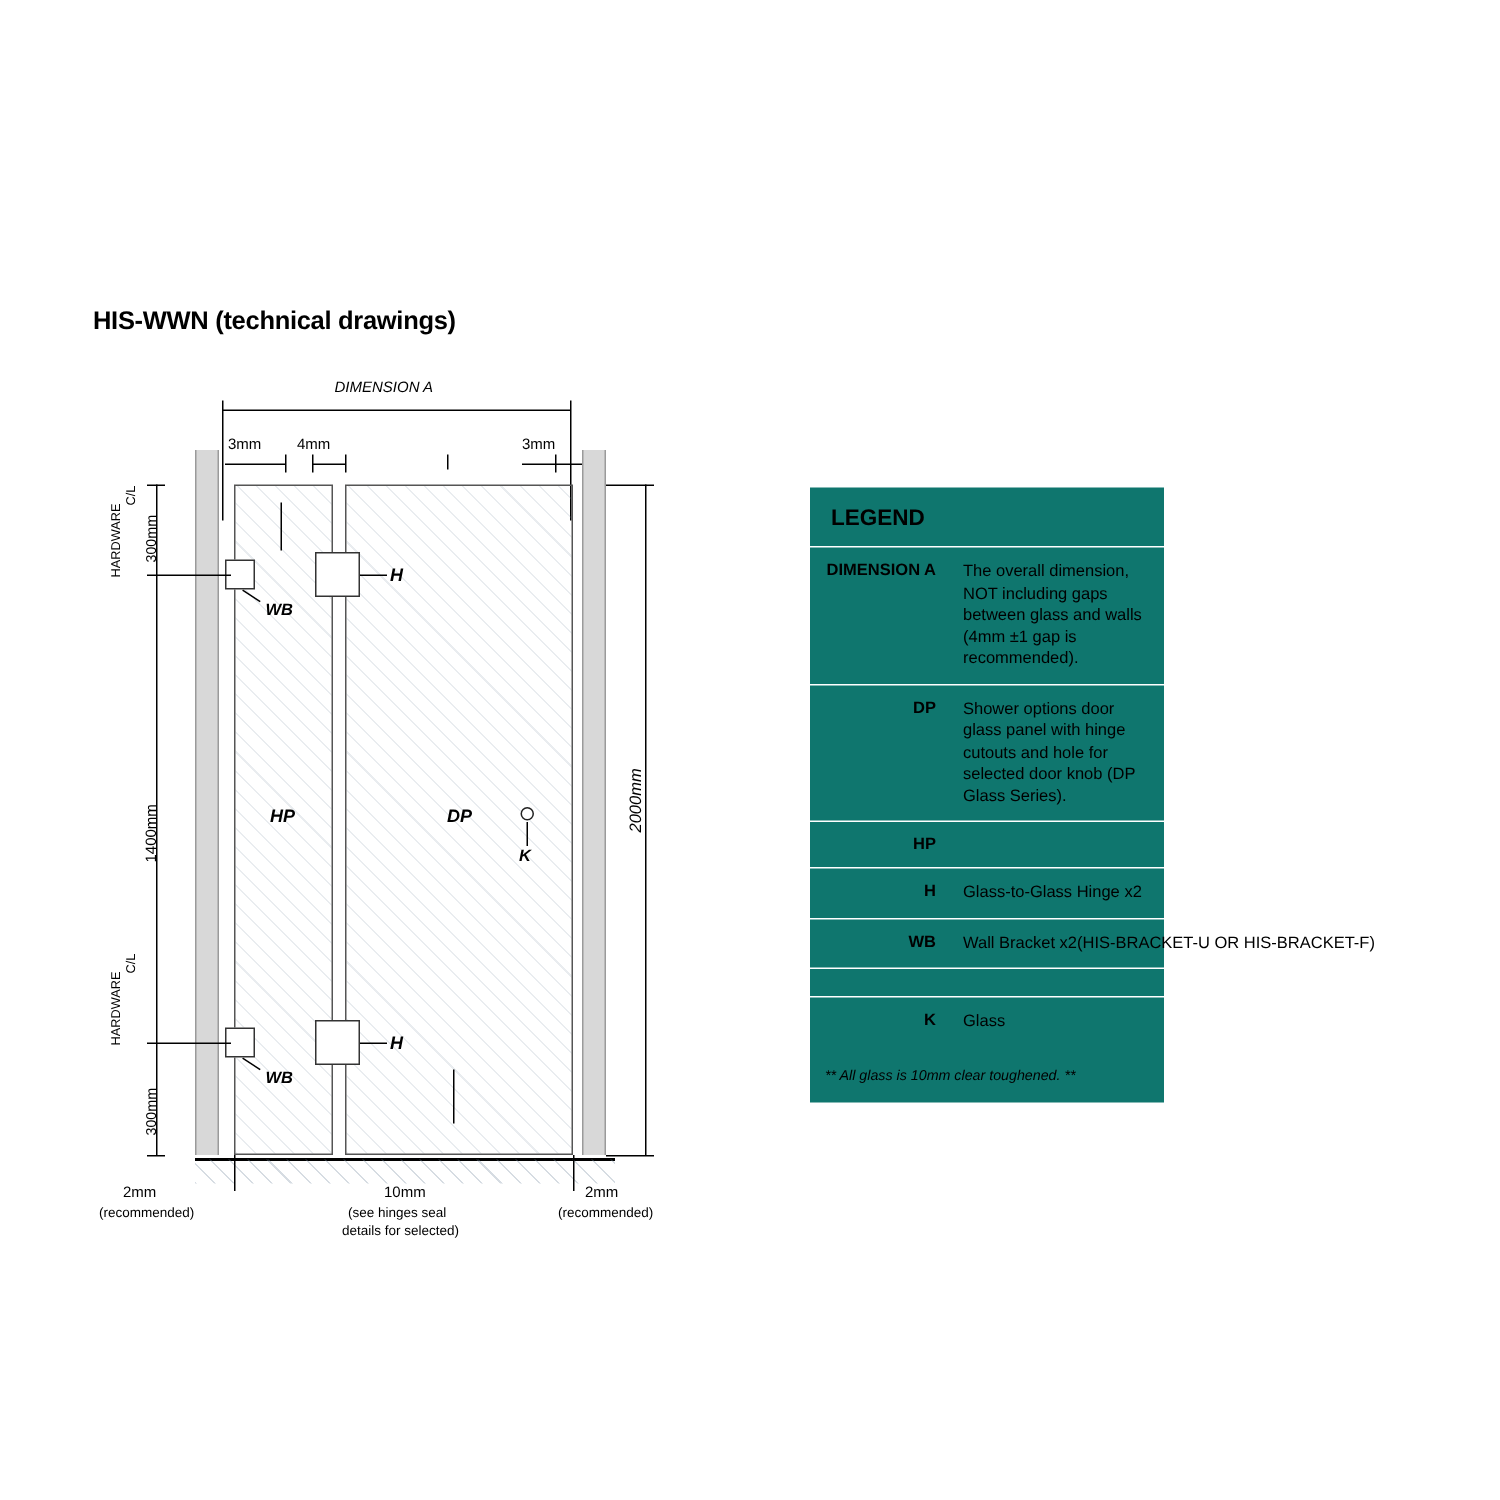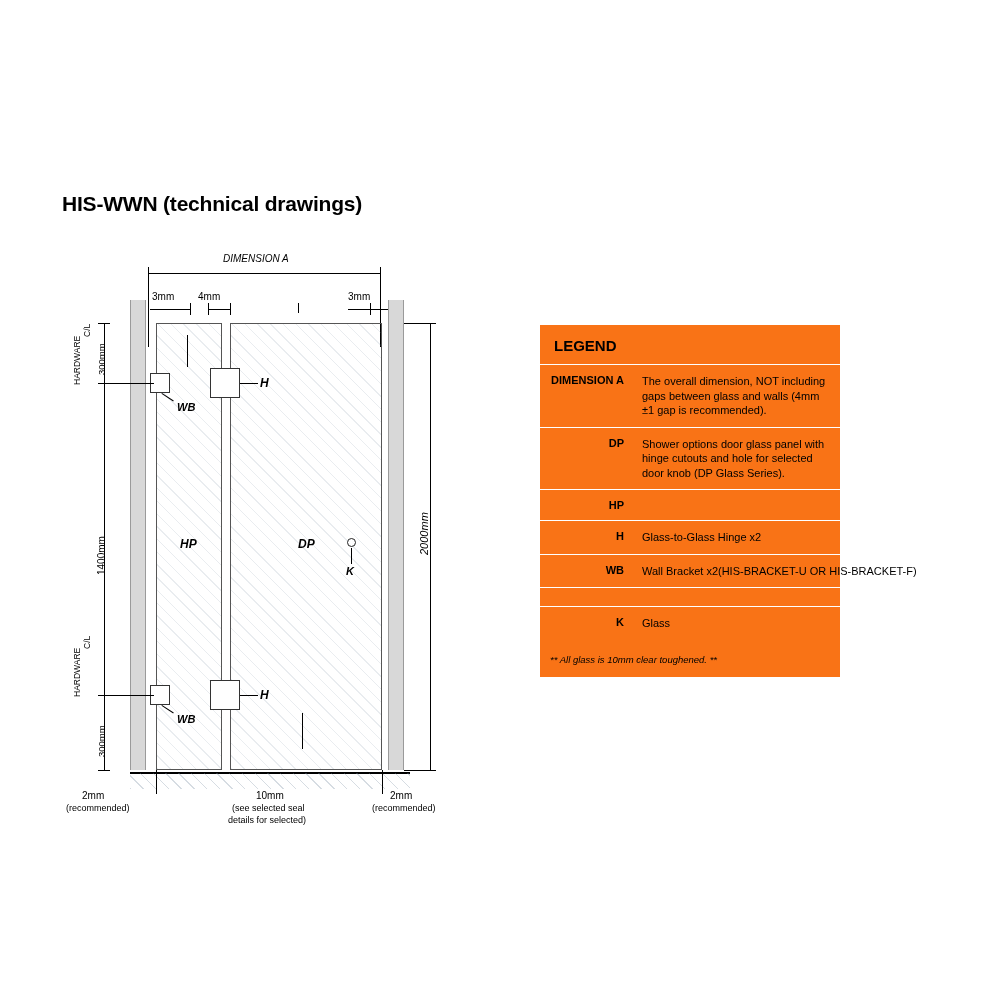--- a/index.html
+++ b/index.html
@@ -8,22 +8,22 @@
     background:#ffffff;
     font-family:"Liberation Sans", sans-serif;
     color:#000;
     position:relative;
     overflow:hidden;
   }
   #stage{position:absolute;left:0;top:0;width:1000px;height:1000px;}
 
   .title{
     position:absolute;
-    left:62px; top:192px;
-    font-size:21px;
+    left:62px; top:204px;
+    font-size:17px;
     font-weight:bold;
     letter-spacing:-0.2px;
     white-space:nowrap;
   }
 
   
   #drawing{position:absolute;left:60px;top:245px;width:420px;height:600px;}
 
   .lbl{position:absolute;font-size:10px;white-space:nowrap;}
   .lbl.it{font-style:italic;}
@@ -75,22 +75,22 @@
   .knob{
     position:absolute;
     width:9px;height:9px;border-radius:50%;
     border:1px solid #222;background:#fff;box-sizing:border-box;
   }
 
   
   #legend{
     position:absolute;
     left:540px; top:325px;
-    width:300px;
-    background:#f97316;
+    width:236px;
+    background:#0f766e;
     font-size:11px;
   }
   #legend .lg-title{
     padding:12px 14px 10px 14px;
     font-size:15px;
     font-weight:bold;
   }
   .lg-row{display:flex;border-top:1px solid #ffffff;}
   .lg-row .k{
     width:92px;flex:none;
@@ -191,21 +191,21 @@
     <div class="lbl" style="left:12px;top:452px;transform:rotate(-90deg);transform-origin:left top;font-size:8.5px;">HARDWARE</div>
 
     <div class="hline" style="left:70px;top:527px;width:280px;height:1.5px;"></div>
     <div class="floorhatch" style="left:70px;top:528px;width:280px;height:16px;"></div>
 
     <div class="vline" style="left:96px;top:525px;height:24px;"></div>
     <div class="vline" style="left:322px;top:525px;height:24px;"></div>
     <div class="lbl" style="left:22px;top:545px;">2mm</div>
     <div class="lbl" style="left:6px;top:558px;font-size:9px;">(recommended)</div>
     <div class="lbl" style="left:196px;top:545px;">10mm</div>
-    <div class="lbl" style="left:172px;top:558px;font-size:9px;">(see selected seal</div>
+    <div class="lbl" style="left:172px;top:558px;font-size:9px;">(see hinges seal</div>
     <div class="lbl" style="left:168px;top:570px;font-size:9px;">details for selected)</div>
     <div class="lbl" style="left:330px;top:545px;">2mm</div>
     <div class="lbl" style="left:312px;top:558px;font-size:9px;">(recommended)</div>
 
   </div>
 
   <div id="legend">
     <div class="lg-title">LEGEND</div>
 
     <div class="lg-row">

